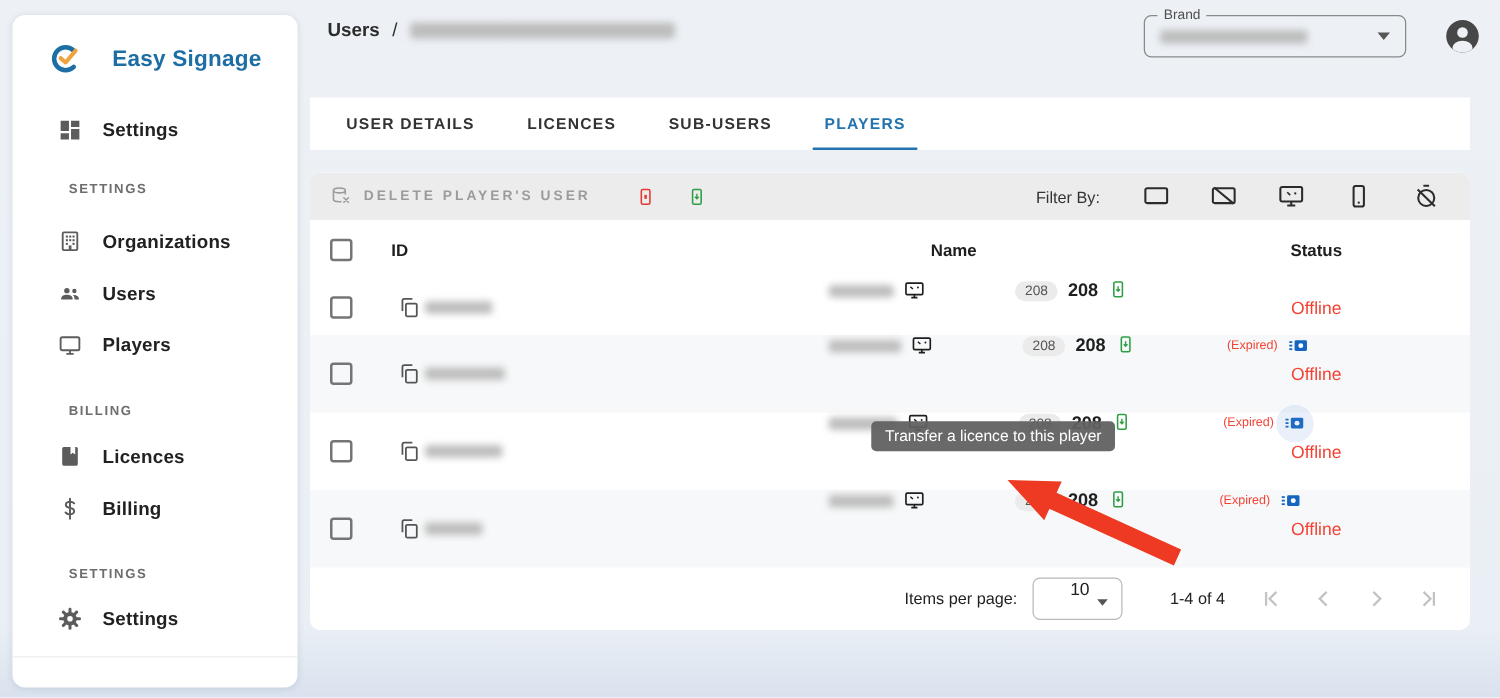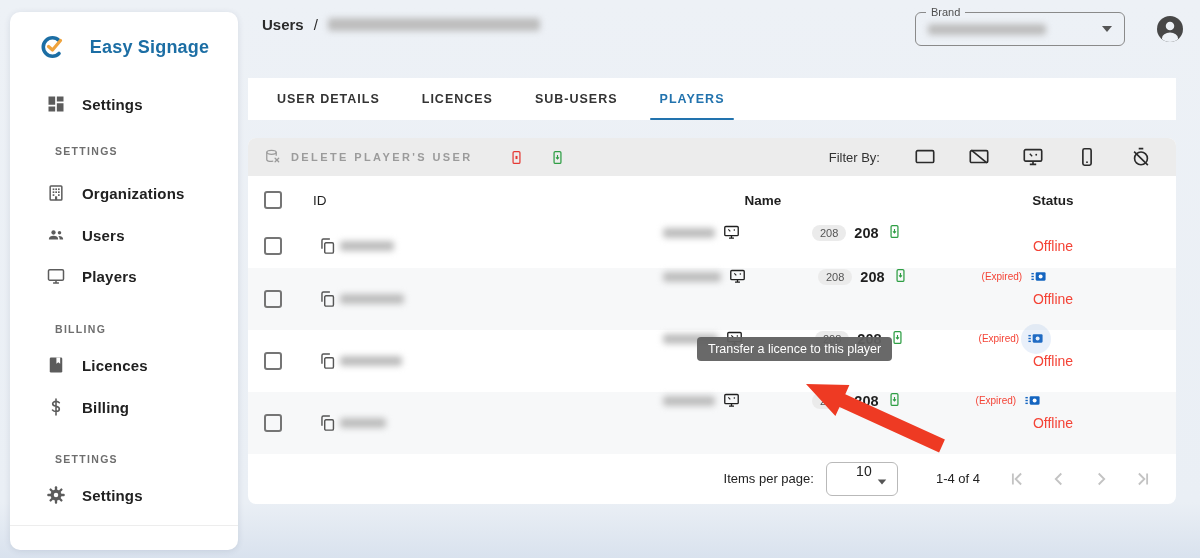--- a/index.html
+++ b/index.html
@@ -62,21 +62,21 @@
   .trow { position:relative; width:100%; }
   .thead { height:48px; }
   .row-2l { height:44px; } .row-3l { height:62px; }
   .row-alt { background:#f7f8f9; }
   .cell-check { position:absolute; left:16px; top:50%; transform:translateY(-50%);
     width:18px; height:18px; border:2px solid #757575; border-radius:3px; cursor:pointer; background:#fff0; }
   .cell-copy { position:absolute; left:70px; top:50%; transform:translateY(-50%);
     width:19px; height:19px; color:#555; cursor:pointer; }
   .cell-idtext { position:absolute; left:92px; top:50%; transform:translateY(-50%); }
   .hdr-id { position:absolute; left:65px; top:50%; transform:translateY(-50%);
-    font-size:13.5px; font-weight:400; color:#1f1f1f; }
+    font-size:13.5px; font-weight:700; color:#1f1f1f; }
   .col-name { position:absolute; left:415px; width:200px; top:0; bottom:0; }
   .col-status { position:absolute; left:705px; width:200px; top:0; bottom:0;
     display:flex; align-items:center; justify-content:center;text-align:right; }
   .hdr-center { display:flex; align-items:center; justify-content:center; height:100%;
     font-size:13.5px; font-weight:700; color:#1f1f1f; }
   .status-offline { font-size:14px; color:#f44336; }
 
   .name-lines { display:flex; flex-direction:row; justify-content:space-between; height:100%; gap:14px; }
   .nline { display:flex; align-items:center; justify-content:flex-end; padding-right:58px; gap:8px; height:17px; }
   .pill { background:#ebebeb; border-radius:9px; font-size:11px; color:#555;

